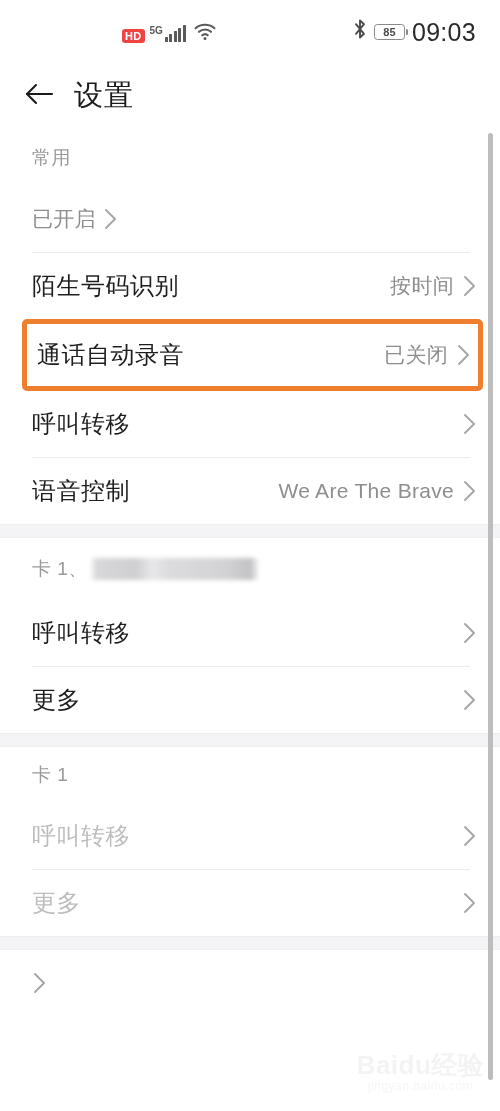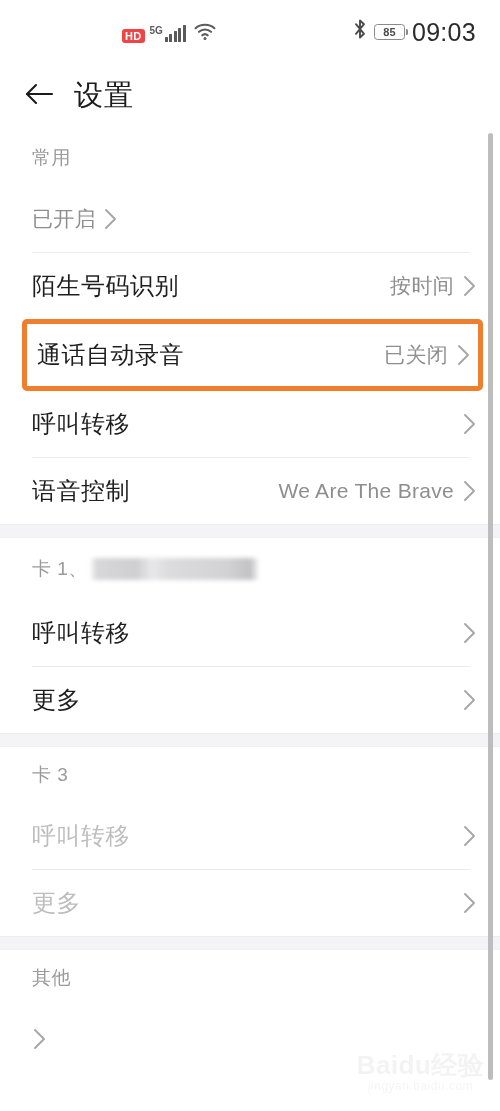--- a/index.html
+++ b/index.html
@@ -406,43 +406,40 @@
       <div class="row">
         <span class="label">更多</span>
         <span class="chev">
           <svg width="13" height="22" viewBox="0 0 13 22" fill="none">
             <path d="M2 2 L11 11 L2 20" stroke="#a6a6a6" stroke-width="1.9" stroke-linecap="round" stroke-linejoin="round"></path>
           </svg>
         </span>
       </div>
       <div class="band"></div>
       <div class="section-header">
-        <span>卡 3</span>
+        <span>卡 1</span>
       </div>
       <div class="row disabled">
         <span class="label">呼叫转移</span>
         <span class="chev">
           <svg width="13" height="22" viewBox="0 0 13 22" fill="none">
             <path d="M2 2 L11 11 L2 20" stroke="#a6a6a6" stroke-width="1.9" stroke-linecap="round" stroke-linejoin="round"></path>
           </svg>
         </span>
       </div>
       <div class="sep"></div>
       <div class="row disabled">
         <span class="label">更多</span>
         <span class="chev">
           <svg width="13" height="22" viewBox="0 0 13 22" fill="none">
             <path d="M2 2 L11 11 L2 20" stroke="#a6a6a6" stroke-width="1.9" stroke-linecap="round" stroke-linejoin="round"></path>
           </svg>
         </span>
       </div>
       <div class="band"></div>
-      <div class="section-header">
-        <span>其他</span>
-      </div>
       <div class="row">
         <span class="chev">
           <svg width="13" height="22" viewBox="0 0 13 22" fill="none">
             <path d="M2 2 L11 11 L2 20" stroke="#a6a6a6" stroke-width="1.9" stroke-linecap="round" stroke-linejoin="round"></path>
           </svg>
         </span>
       </div>
     </div>
 
   <div class="scrollbar"></div>

